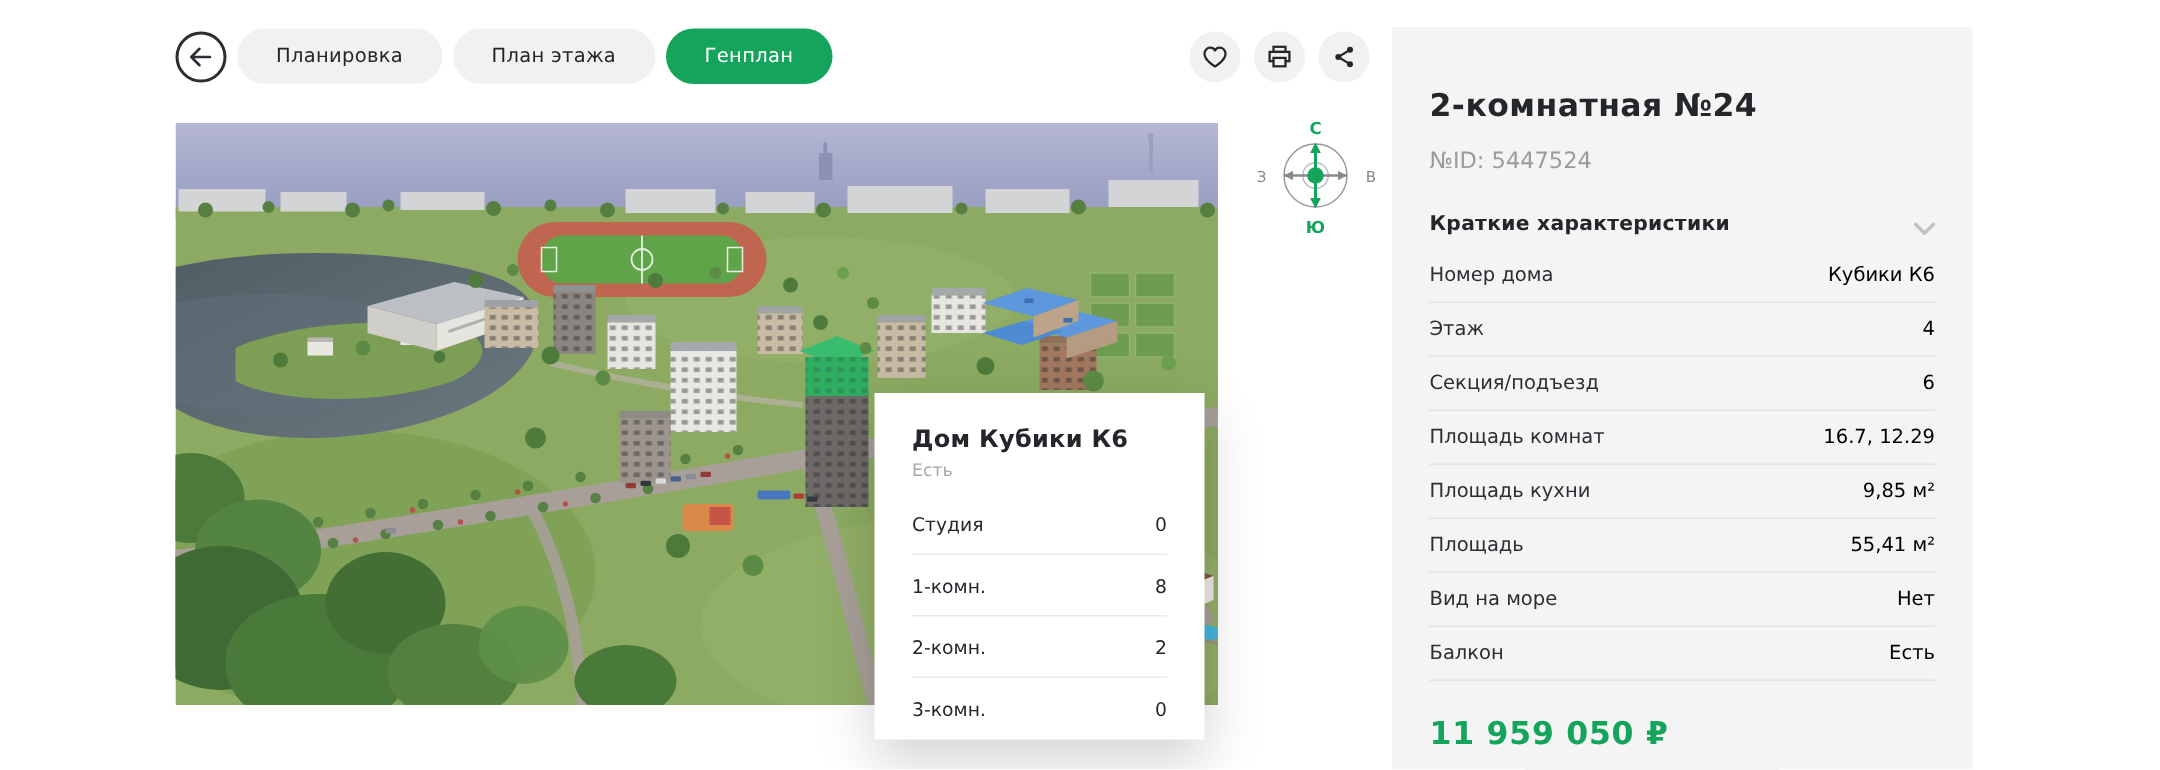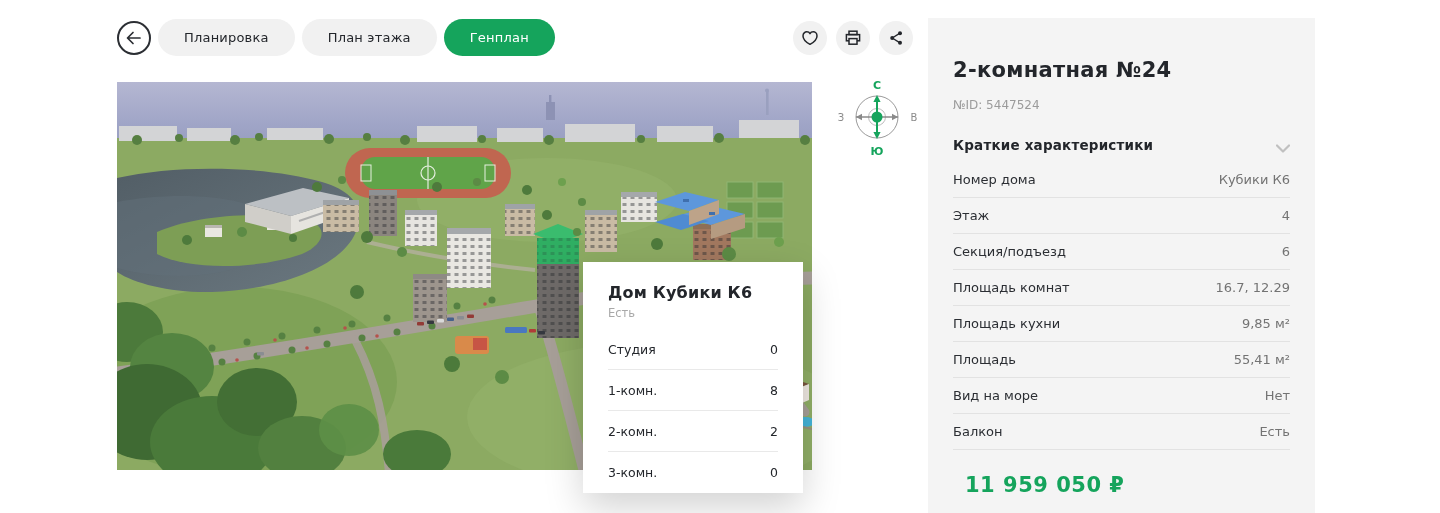--- a/index.html
+++ b/index.html
@@ -31,29 +31,29 @@
     padding:12.5px 0;border-bottom:1px solid #e9e9e9;font-size:12.5px;}
   .popup-row:last-child{border-bottom:none;}
 
   
   .compass{position:absolute;left:833px;top:78px;width:88px;height:80px;}
 
   
   .panel{position:absolute;left:928px;top:18px;width:387px;height:495px;background:#f4f4f4;
     box-sizing:border-box;padding:26px 25px;}
   .panel-title{font-size:21px;font-weight:800;letter-spacing:.3px;}
-  .panel-id{font-size:12px;color:#9b9b9b;margin-top:16px;}
+  .panel-id{font-size:15px;color:#9b9b9b;margin-top:16px;}
   .section-head{margin-top:25px;display:flex;justify-content:space-between;align-items:flex-end;cursor:pointer;}
   .section-title{font-size:13.5px;font-weight:800;letter-spacing:.2px;}
   .spec-rows{margin-top:9px;}
   .spec-row{display:flex;justify-content:space-between;align-items:center;
     padding:10px 0;border-bottom:1px solid #e2e2e2;font-size:13px;}
   .spec-label{color:#2b2e33;text-align:right;}
-  .spec-value{color:#737373;}
-  .price{margin-top:23px;font-size:21px;font-weight:800;letter-spacing:.5px;color:var(--green);margin-left:12px;}
+  .spec-value{color:#000000;}
+  .price{margin-top:23px;font-size:21px;font-weight:800;letter-spacing:.5px;color:var(--green);}
 
   :root{--green:#15a45c;}
 </style>
 </head>
 <body>
 
 <div class="page">
 
   <div class="toolbar">
     <button class="back-btn">

